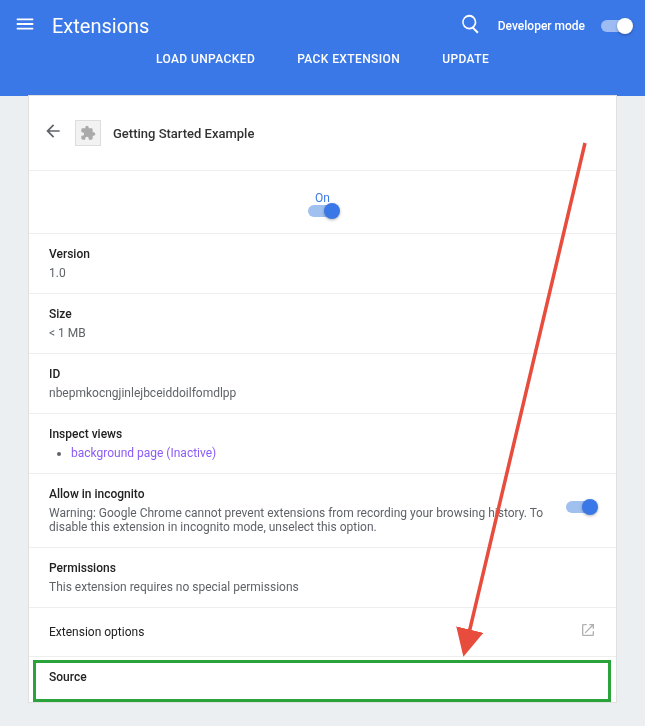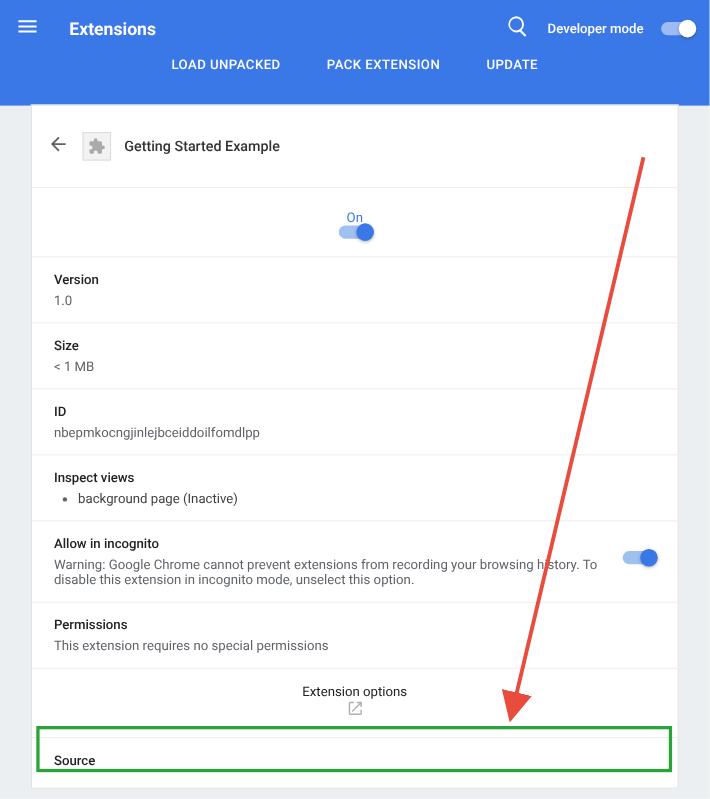--- a/index.html
+++ b/index.html
@@ -1,21 +1,21 @@
 <!DOCTYPE html>
 <html><head>
 <meta charset="utf-8">
 <style>
   * { box-sizing: border-box; margin: 0; padding: 0; font-family: Roboto, "Helvetica Neue", Arial, sans-serif; }
   body { width: 645px; height: 726px; background: #eee; overflow: hidden; position: relative; }
   .window { width: 645px; height: 726px; background: #eceff1; position: relative; }
 
   .topbar { background: #3b78e7; color: #fff; }
   .topbar-row1 { display: flex; align-items: center; height: 52px; padding: 0 14px; }
-  .topbar-title { font-size: 16px; font-weight: 700; margin-left: 27px; flex: 1; }
+  .topbar-title { font-size: 20px; font-weight: 400; margin-left: 16px; flex: 1; }
   .topbar-right { display: flex; align-items: center; gap: 16px; }
   .dev-mode-label { font-size: 12px; font-weight: 500; }
   .toggle { width: 30px; height: 12px; border-radius: 12px; position: relative; display: inline-block; }
   .toggle .track { width: 30px; height: 12px; border-radius: 12px; background: rgba(255,255,255,0.5); position: absolute; top: 0; left: 0; }
   .toggle .thumb { width: 16px; height: 16px; border-radius: 50%; background: #fff; position: absolute; top: -2px; right: -2px; box-shadow: 0 1px 3px rgba(0,0,0,0.3); }
 
   .toggle.blue .track { background: #a0c0f0; }
   .toggle.blue .thumb { background: #3b78e7; }
 
   .tabs { display: flex; justify-content: center; height: 44px; gap: 42px; }
@@ -36,23 +36,23 @@
   .section-value { font-size: 12px; color: #5f6368; }
 
   .on-row { display: flex; align-items: center; justify-content: space-between; padding: 20px 20px 16px 20px; border-bottom: 1px solid #eee; flex-direction: column; }
   .on-label { color: #3b78e7; font-size: 12px; font-weight: 400; }
 
   .row-flex { display: flex; align-items: flex-start; justify-content: space-between; }
   .row-main { flex: 1; padding-right: 20px; }
 
   .inspect ul { list-style: disc; padding-left: 22px; margin-top: 4px; }
   .inspect li { color: #5f6368; font-size: 12px; }
-  .inspect li a { color: #404040; text-decoration: none; font-size: 12px; }
+  .inspect li a { color: #8b5cf6; text-decoration: none; font-size: 12px; }
 
-  .options-row { display: flex; align-items: center; justify-content: space-between; padding: 14px 20px; border-bottom: 1px solid #eee; cursor: pointer; flex-direction: column; }
+  .options-row { display: flex; align-items: center; justify-content: space-between; padding: 14px 20px; border-bottom: 1px solid #eee; cursor: pointer; }
   .options-label { font-size: 12px; color: #222; }
   .open-icon svg { width: 16px; height: 16px; fill: #b0b0b0; }
 
   .highlight-box { position: absolute; border: 3px solid #2aa43a; pointer-events: none; }
 
   .arrow-svg { position: absolute; pointer-events: none; }
 
   .hamburger svg, .search-icon svg { width: 22px; height: 22px; fill: #fff; cursor: pointer; }
 </style>
 </head>

